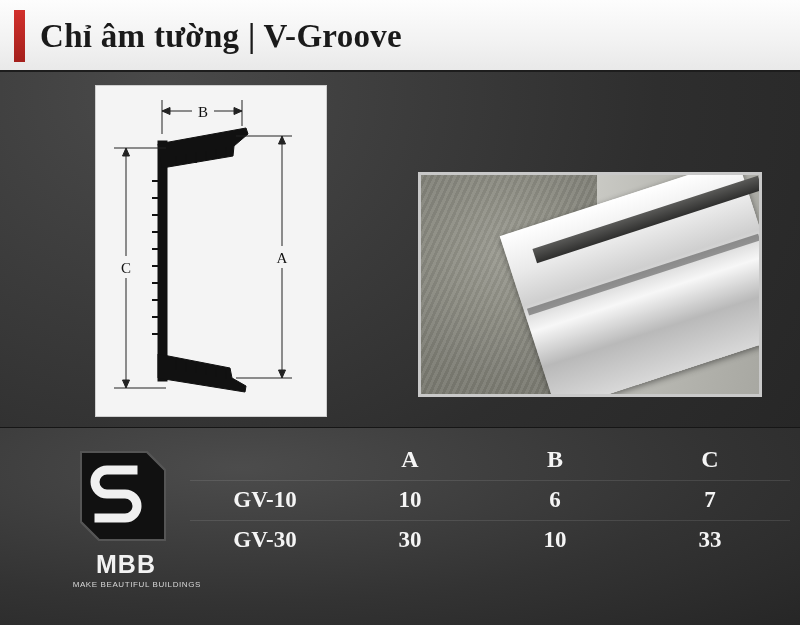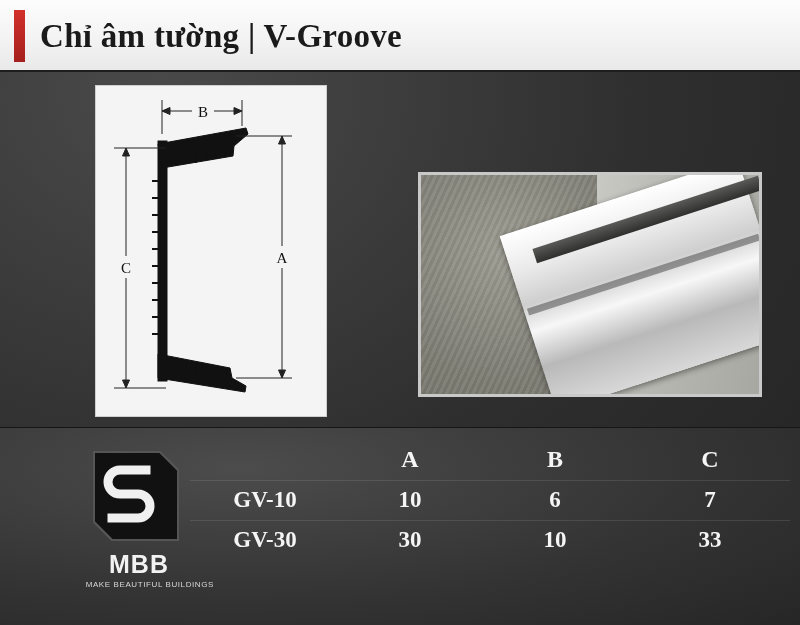--- a/index.html
+++ b/index.html
@@ -94,21 +94,21 @@
   
   .table-area{
     position:absolute;left:0;top:427px;width:800px;height:198px;
     background:
       radial-gradient(ellipse at 30% 20%, #4c4c4c 0%, #333 60%, #262626 100%);
     border-top:1px solid #161616;
   }
 
   
   .logo{
-    position:absolute;left:64px;top:18px;width:150px;height:150px;
+    position:absolute;left:51px;top:18px;width:150px;height:150px;
   }
   .logo-mark{
     position:absolute;left:22px;top:0;width:100px;height:100px;
   }
   .logo-text{
     position:absolute;left:0;top:104px;width:150px;
     text-align:center;
     font-family:"Liberation Sans", sans-serif;
     font-size:25px;font-weight:bold;color:#f2f2f2;
     letter-spacing:1px;

